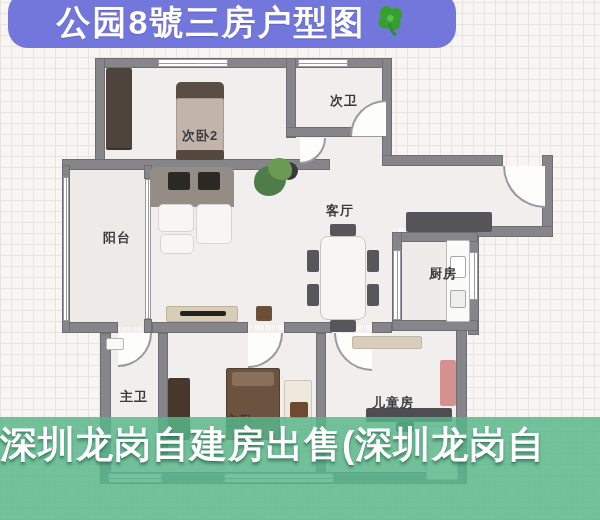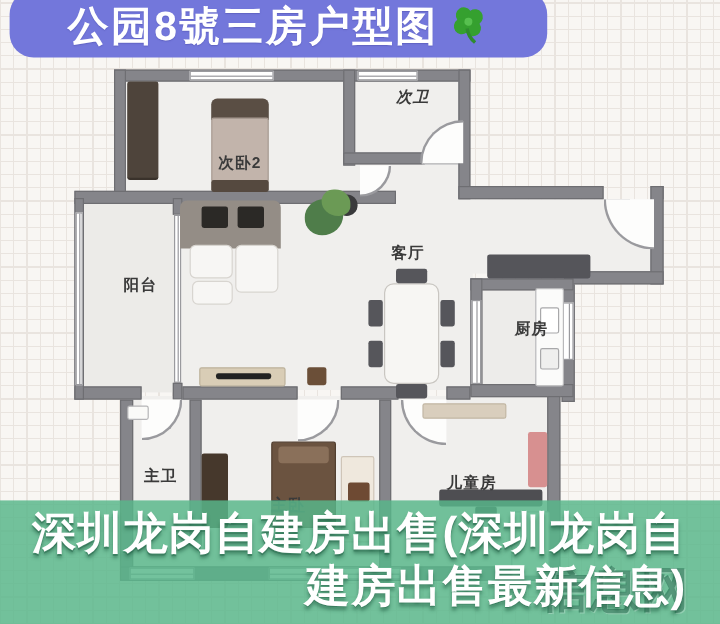--- a/index.html
+++ b/index.html
@@ -22,21 +22,21 @@
   .win:after{content:"";position:absolute;left:0;right:0;top:50%;border-top:1px solid #9a9a9e;}
   .winv{background:#ffffff;border:1px solid #9a9a9e;}
   .winv:after{content:"";position:absolute;top:0;bottom:0;left:50%;border-left:1px solid #9a9a9e;}
   .arc{background:#fdfdfc;border:0 solid #9a9a9e;}
   .rlabel{color:#3a3a3a;font-size:13px;font-weight:bold;text-align:center;letter-spacing:1px;white-space:nowrap;}
   .furn{border-radius:2px;}
   
   .band{left:0;top:417px;width:600px;height:103px;background:rgba(88,182,138,.84);}
   .watermark{left:450px;top:464px;width:150px;font-size:40px;font-weight:bold;letter-spacing:2px;
     color:rgba(32,104,74,.55);text-shadow:1px 1px 0 rgba(255,255,255,.25);white-space:nowrap;}
-  .caption{left:0;top:423px;width:572px;text-align:right;color:#ffffff;font-weight:800;
+  .caption{left:0;top:423px;width:572px;text-align:left;color:#ffffff;font-weight:800;
     font-size:37px;line-height:44px;letter-spacing:1px;
     text-shadow:0 3px 3px rgba(25,85,60,.5),0 1px 0 rgba(25,85,60,.35);white-space:nowrap;}
 </style>
 </head>
 <body>
 
 <div class="stage">
 
   <div class="abs floor" style="left:100px;top:62px;width:288px;height:103px;"></div>
   <div class="abs floor" style="left:65px;top:165px;width:82px;height:162px;background:#ecebe8;"></div>
@@ -127,21 +127,21 @@
   <div class="abs furn" style="left:232px;top:372px;width:42px;height:14px;background:#8a705a;border-radius:3px;"></div>
   <div class="abs furn" style="left:284px;top:380px;width:28px;height:72px;background:#efe8dd;border:1px solid #cfc5b8;"></div>
   <div class="abs furn" style="left:290px;top:402px;width:18px;height:16px;background:#6e4a33;"></div>
   <div class="abs furn" style="left:352px;top:336px;width:70px;height:13px;background:#d9cebd;border:1px solid #c2b7a4;"></div>
   <div class="abs furn" style="left:440px;top:360px;width:16px;height:46px;background:#d79090;"></div>
   <div class="abs furn" style="left:366px;top:408px;width:86px;height:14px;background:#4e4e52;"></div>
   <div class="abs furn" style="left:396px;top:422px;width:18px;height:10px;background:#3c3c40;"></div>
   <div class="abs furn" style="left:426px;top:426px;width:32px;height:54px;background:#fafaf8;border:1px solid #bdbdbf;"></div>
 
   <div class="abs rlabel" style="left:170px;top:127px;width:60px;">次卧2</div>
-  <div class="abs rlabel" style="left:320px;top:72px;width:48px;font-style:italic;">次卫</div>
+  <div class="abs rlabel" style="left:320px;top:92px;width:48px;">次卫</div>
   <div class="abs rlabel" style="left:316px;top:202px;width:48px;">客厅</div>
   <div class="abs rlabel" style="left:94px;top:229px;width:46px;">阳台</div>
   <div class="abs rlabel" style="left:418px;top:265px;width:50px;">厨房</div>
   <div class="abs rlabel" style="left:110px;top:388px;width:48px;">主卫</div>
   <div class="abs rlabel" style="left:216px;top:412px;width:48px;text-decoration:underline;">主卧</div>
   <div class="abs rlabel" style="left:363px;top:394px;width:60px;">儿童房</div>
 
   <div class="abs banner">
     <span class="t">公园8號三房户型图</span>
     <svg width="34" height="34" viewBox="0 0 36 36" style="transform:rotate(10deg);">
@@ -150,19 +150,17 @@
           <circle cx="23" cy="11" r="7"></circle>
         <circle cx="13" cy="21" r="7"></circle>
           <circle cx="23" cy="21" r="7"></circle>
       </g>
       <path d="M18 22 Q20 29 27 33" stroke="#2e8b2e" stroke-width="3" fill="none"></path>
       <circle cx="18" cy="16" r="3.5" fill="#57c04f"></circle>
     </svg>
   </div>
 
   <div class="abs band"></div>
-  <div class="abs watermark">信息网</div>
   <div class="abs caption">
     <div>深圳龙岗自建房出售(深圳龙岗自</div>
-    <div>建房出售最新信息)</div>
   </div>
 
 </div>
 
 </body></html>

